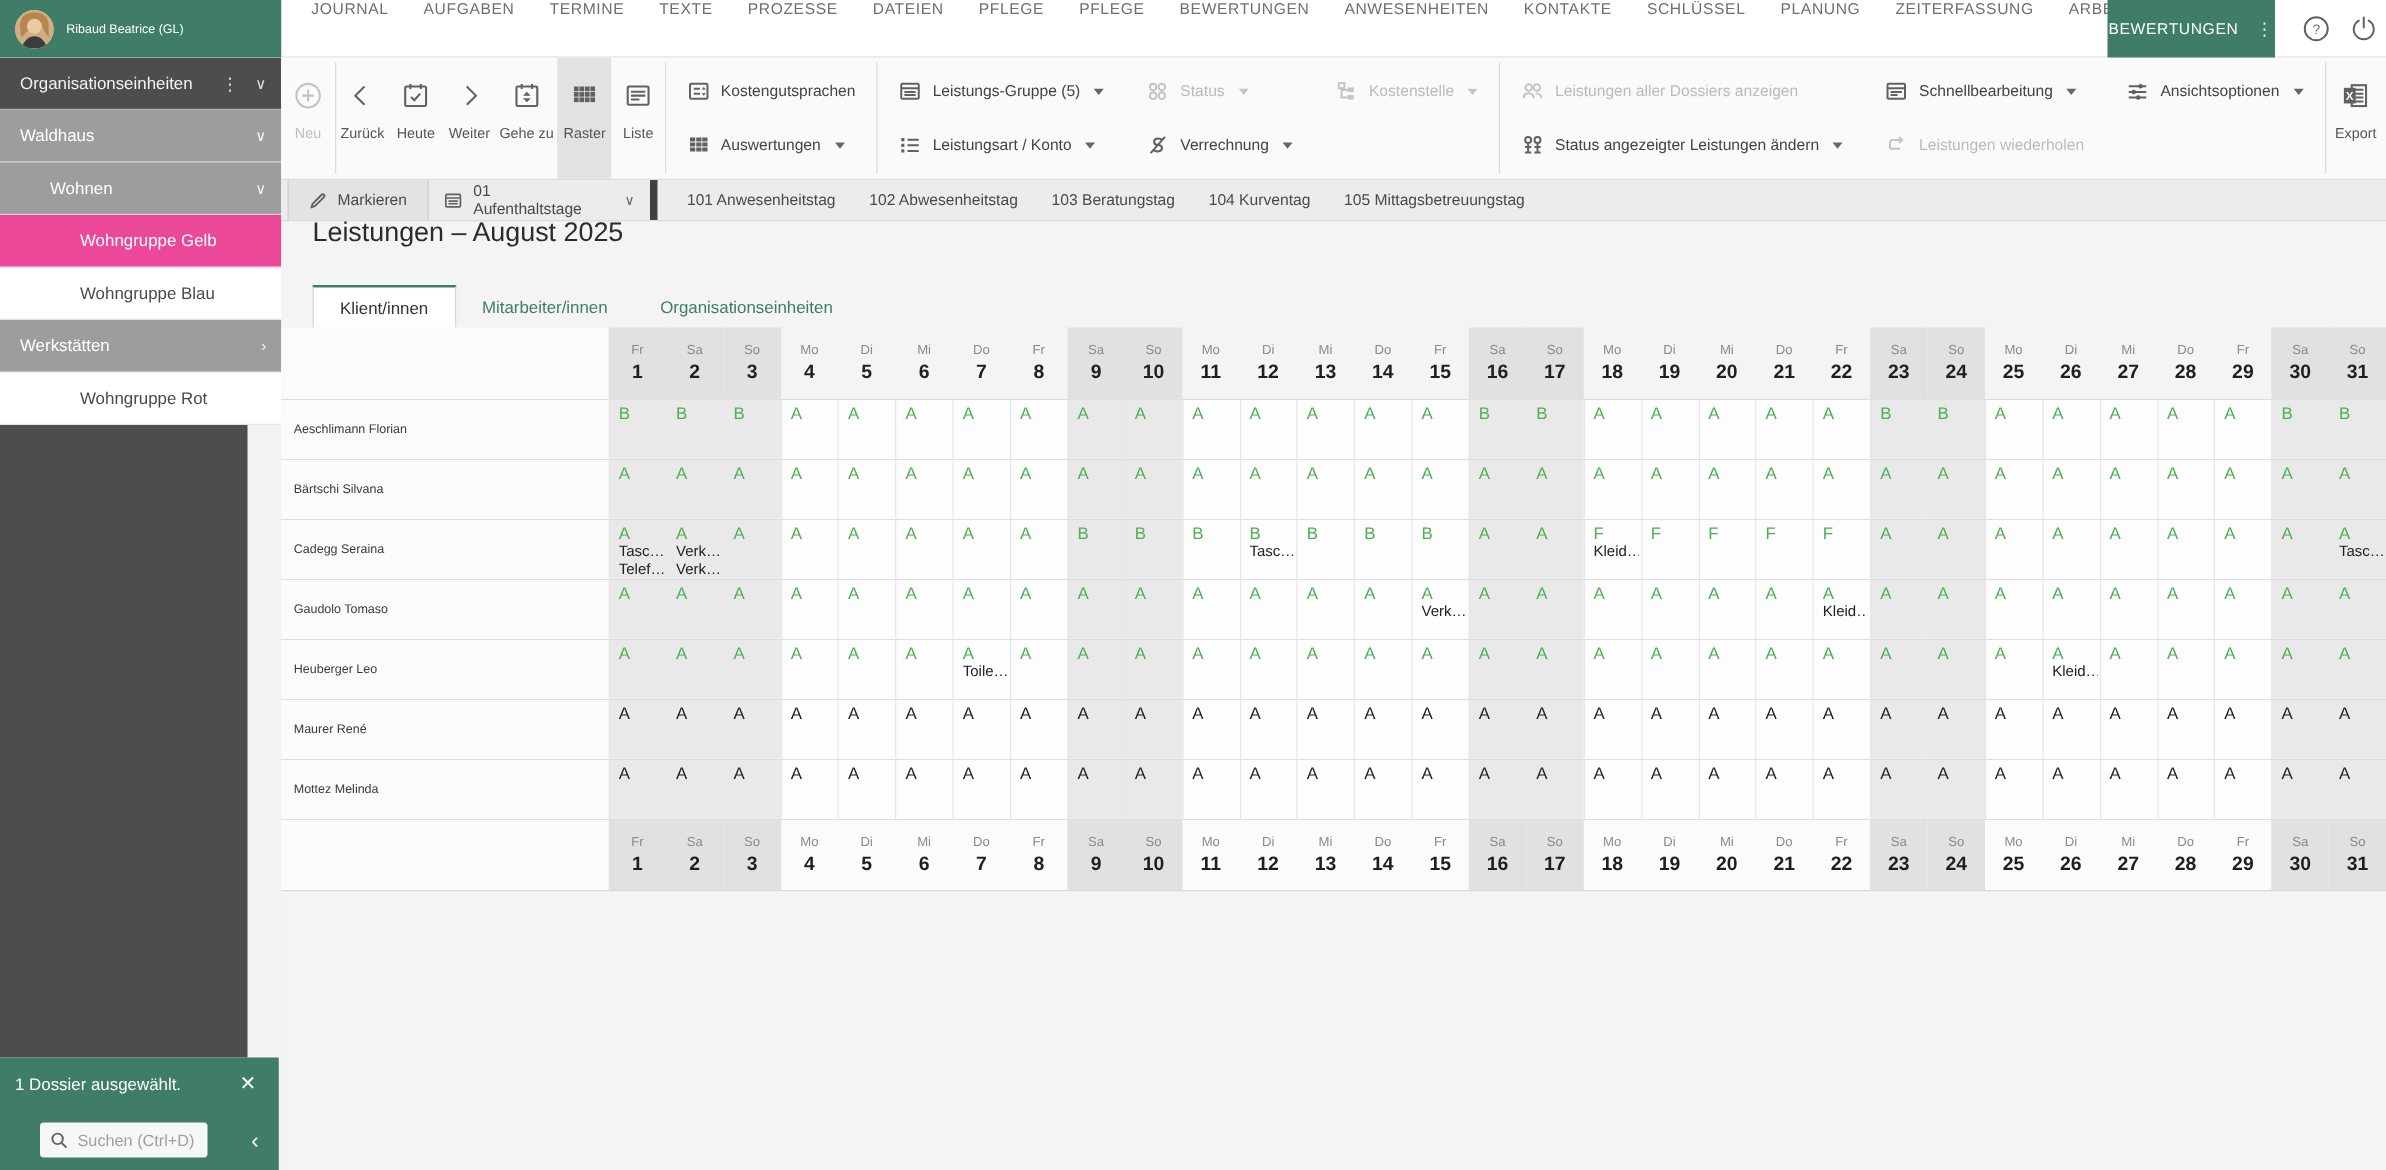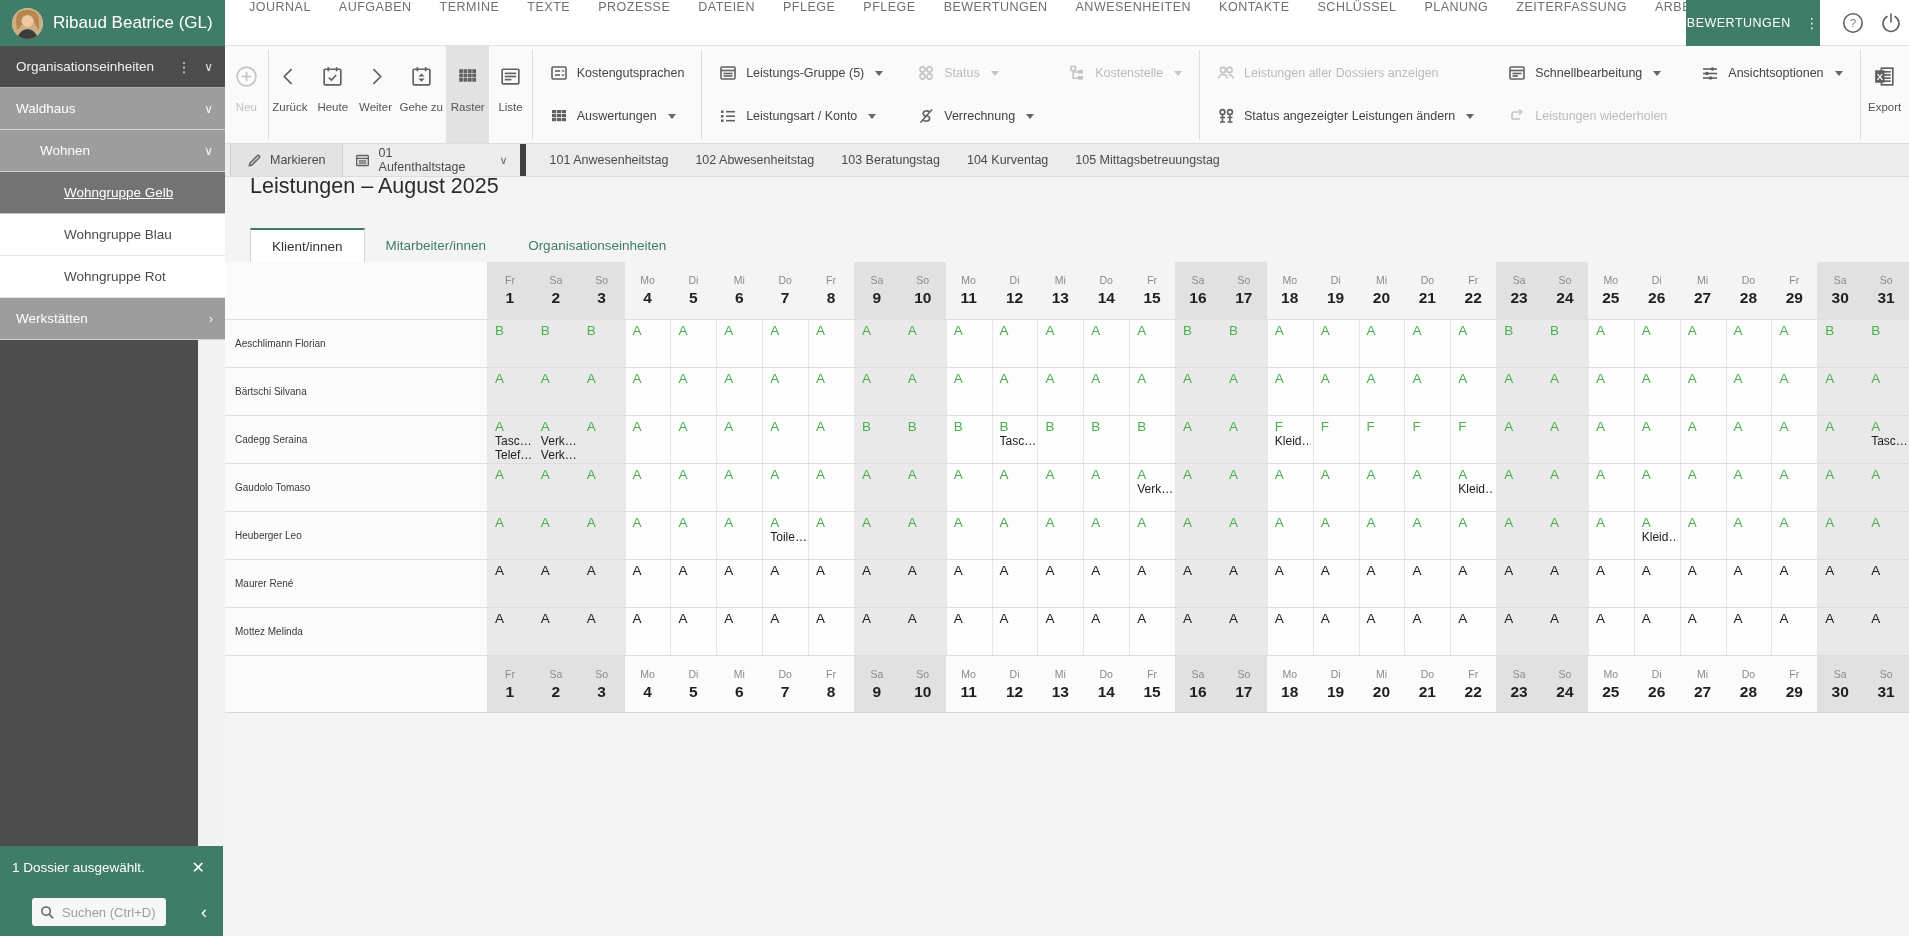--- a/index.html
+++ b/index.html
@@ -2,37 +2,37 @@
 <html><head>
 <meta charset="utf-8">
 <style>
   * { box-sizing: border-box; margin: 0; padding: 0; }
   html,body { width:1909px; height:936px; overflow:hidden; }
   body { font-family:"Liberation Sans", sans-serif; background:#f2f2f2; color:#3a3a3a; position:relative; }
 
   
   .topbar { position:absolute; top:0; left:0; width:1909px; height:46px; background:#fff; border-bottom:1px solid #e3e3e3; z-index:5; }
   .user-chip { position:absolute; left:0; top:0; width:225px; height:46px; background:#3f7d68; display:flex; align-items:center; padding-left:12px; gap:10px; }
-  .user-chip .uname { color:#fff; font-size:17px; white-space:nowrap; }
+  .user-chip .uname { color:#fff; font-size:10px; white-space:nowrap; }
   .avatar { width:31px; height:31px; border-radius:50%; overflow:hidden; flex:0 0 auto; background:#d9c3a5; }
   .nav { position:absolute; left:235px; top:0; height:46px; right:230px; display:flex; align-items:flex-start; }
   .nav span { padding:0 14px; font-size:12.5px; letter-spacing:.5px; color:#6f6f6f; cursor:pointer; white-space:nowrap; }
   .module-btn { position:absolute; right:89px; top:0; width:134px; height:46px; background:#3f7d68; color:#fff; display:flex; align-items:center; justify-content:center; gap:14px; font-size:12.5px; letter-spacing:.5px; cursor:pointer; }
   .module-btn .dots { font-size:14px; color:#e8f0ec; }
   .iconbtn { position:absolute; top:0; height:46px; width:44px; display:flex; align-items:center; justify-content:center; color:#757575; cursor:pointer; }
   .help { right:34px; }
   .power { right:-4px; }
 
   
   .sidebar { position:absolute; left:0; top:46px; width:225px; height:890px; }
   .sb-item { width:225px; height:42px; display:flex; align-items:center; font-size:13.5px; border-bottom:1px solid rgba(255,255,255,.55); cursor:pointer; position:relative; }
   .sb-head { background:#4d4d4d; color:#f2f2f2; padding-left:16px; }
   .sb-gray { background:#9d9d9d; color:#fff; }
   .sb-white { background:#fff; color:#4a4a4a; border-bottom:1px solid #e4e4e4; }
-  .sb-selected { background:#737373; color:#fff;text-decoration:underline; }
+  .sb-selected { background:#ec4899; color:#fff; }
   .sb-chev { position:absolute; right:12px; color:inherit; font-size:12px; opacity:.9; }
   .sb-dots { position:absolute; right:34px; font-size:14px; color:#e0e0e0; }
   .sb-filler { position:absolute; top:294px; left:0; width:198px; height:506px; background:#4d4d4d; }
   .dossier-panel { position:absolute; left:0; top:800px; width:223px; height:90px; background:#3f7d68; }
   .dossier-bar { height:42px; display:flex; align-items:center; padding:0 12px; color:#fff; font-size:13.5px; }
   .dossier-bar .grow { flex:1; }
   .dossier-close { color:#fff; font-size:16px; cursor:pointer; padding:0 6px; }
   .search-row { height:48px; display:flex; align-items:center; padding-left:32px; position:relative; }
   .search-box { width:134px; height:28px; background:rgba(255,255,255,.95); border-radius:3px; display:flex; align-items:center; padding:0 8px; gap:7px; }
   .search-box input { border:none; outline:none; background:transparent; width:96px; font-size:13px; color:#555; font-family:"Liberation Sans",sans-serif; }
@@ -156,26 +156,26 @@
       <div class="sb-item sb-gray" style="padding-left: 40px;">
         <span>Wohnen</span>
         <span class="sb-chev">∨</span>
       </div>
       <div class="sb-item sb-selected" style="padding-left: 64px;">
         <span>Wohngruppe Gelb</span>
       </div>
       <div class="sb-item sb-white" style="padding-left: 64px;">
         <span>Wohngruppe Blau</span>
       </div>
-      <div class="sb-item sb-white" style="padding-left: 64px;">
-        <span>Wohngruppe Rot</span>
-      </div>
       <div class="sb-item sb-gray" style="padding-left: 16px;">
         <span>Werkstätten</span>
         <span class="sb-chev">›</span>
+      </div>
+      <div class="sb-item sb-white" style="padding-left: 64px;">
+        <span>Wohngruppe Rot</span>
       </div>
     </div>
   <div class="sb-filler"></div>
   <div class="dossier-panel">
     <div class="dossier-bar">
       <span>1 Dossier ausgewählt.</span>
       <span class="grow"></span>
       <span class="dossier-close">✕</span>
     </div>
     <div class="search-row">

